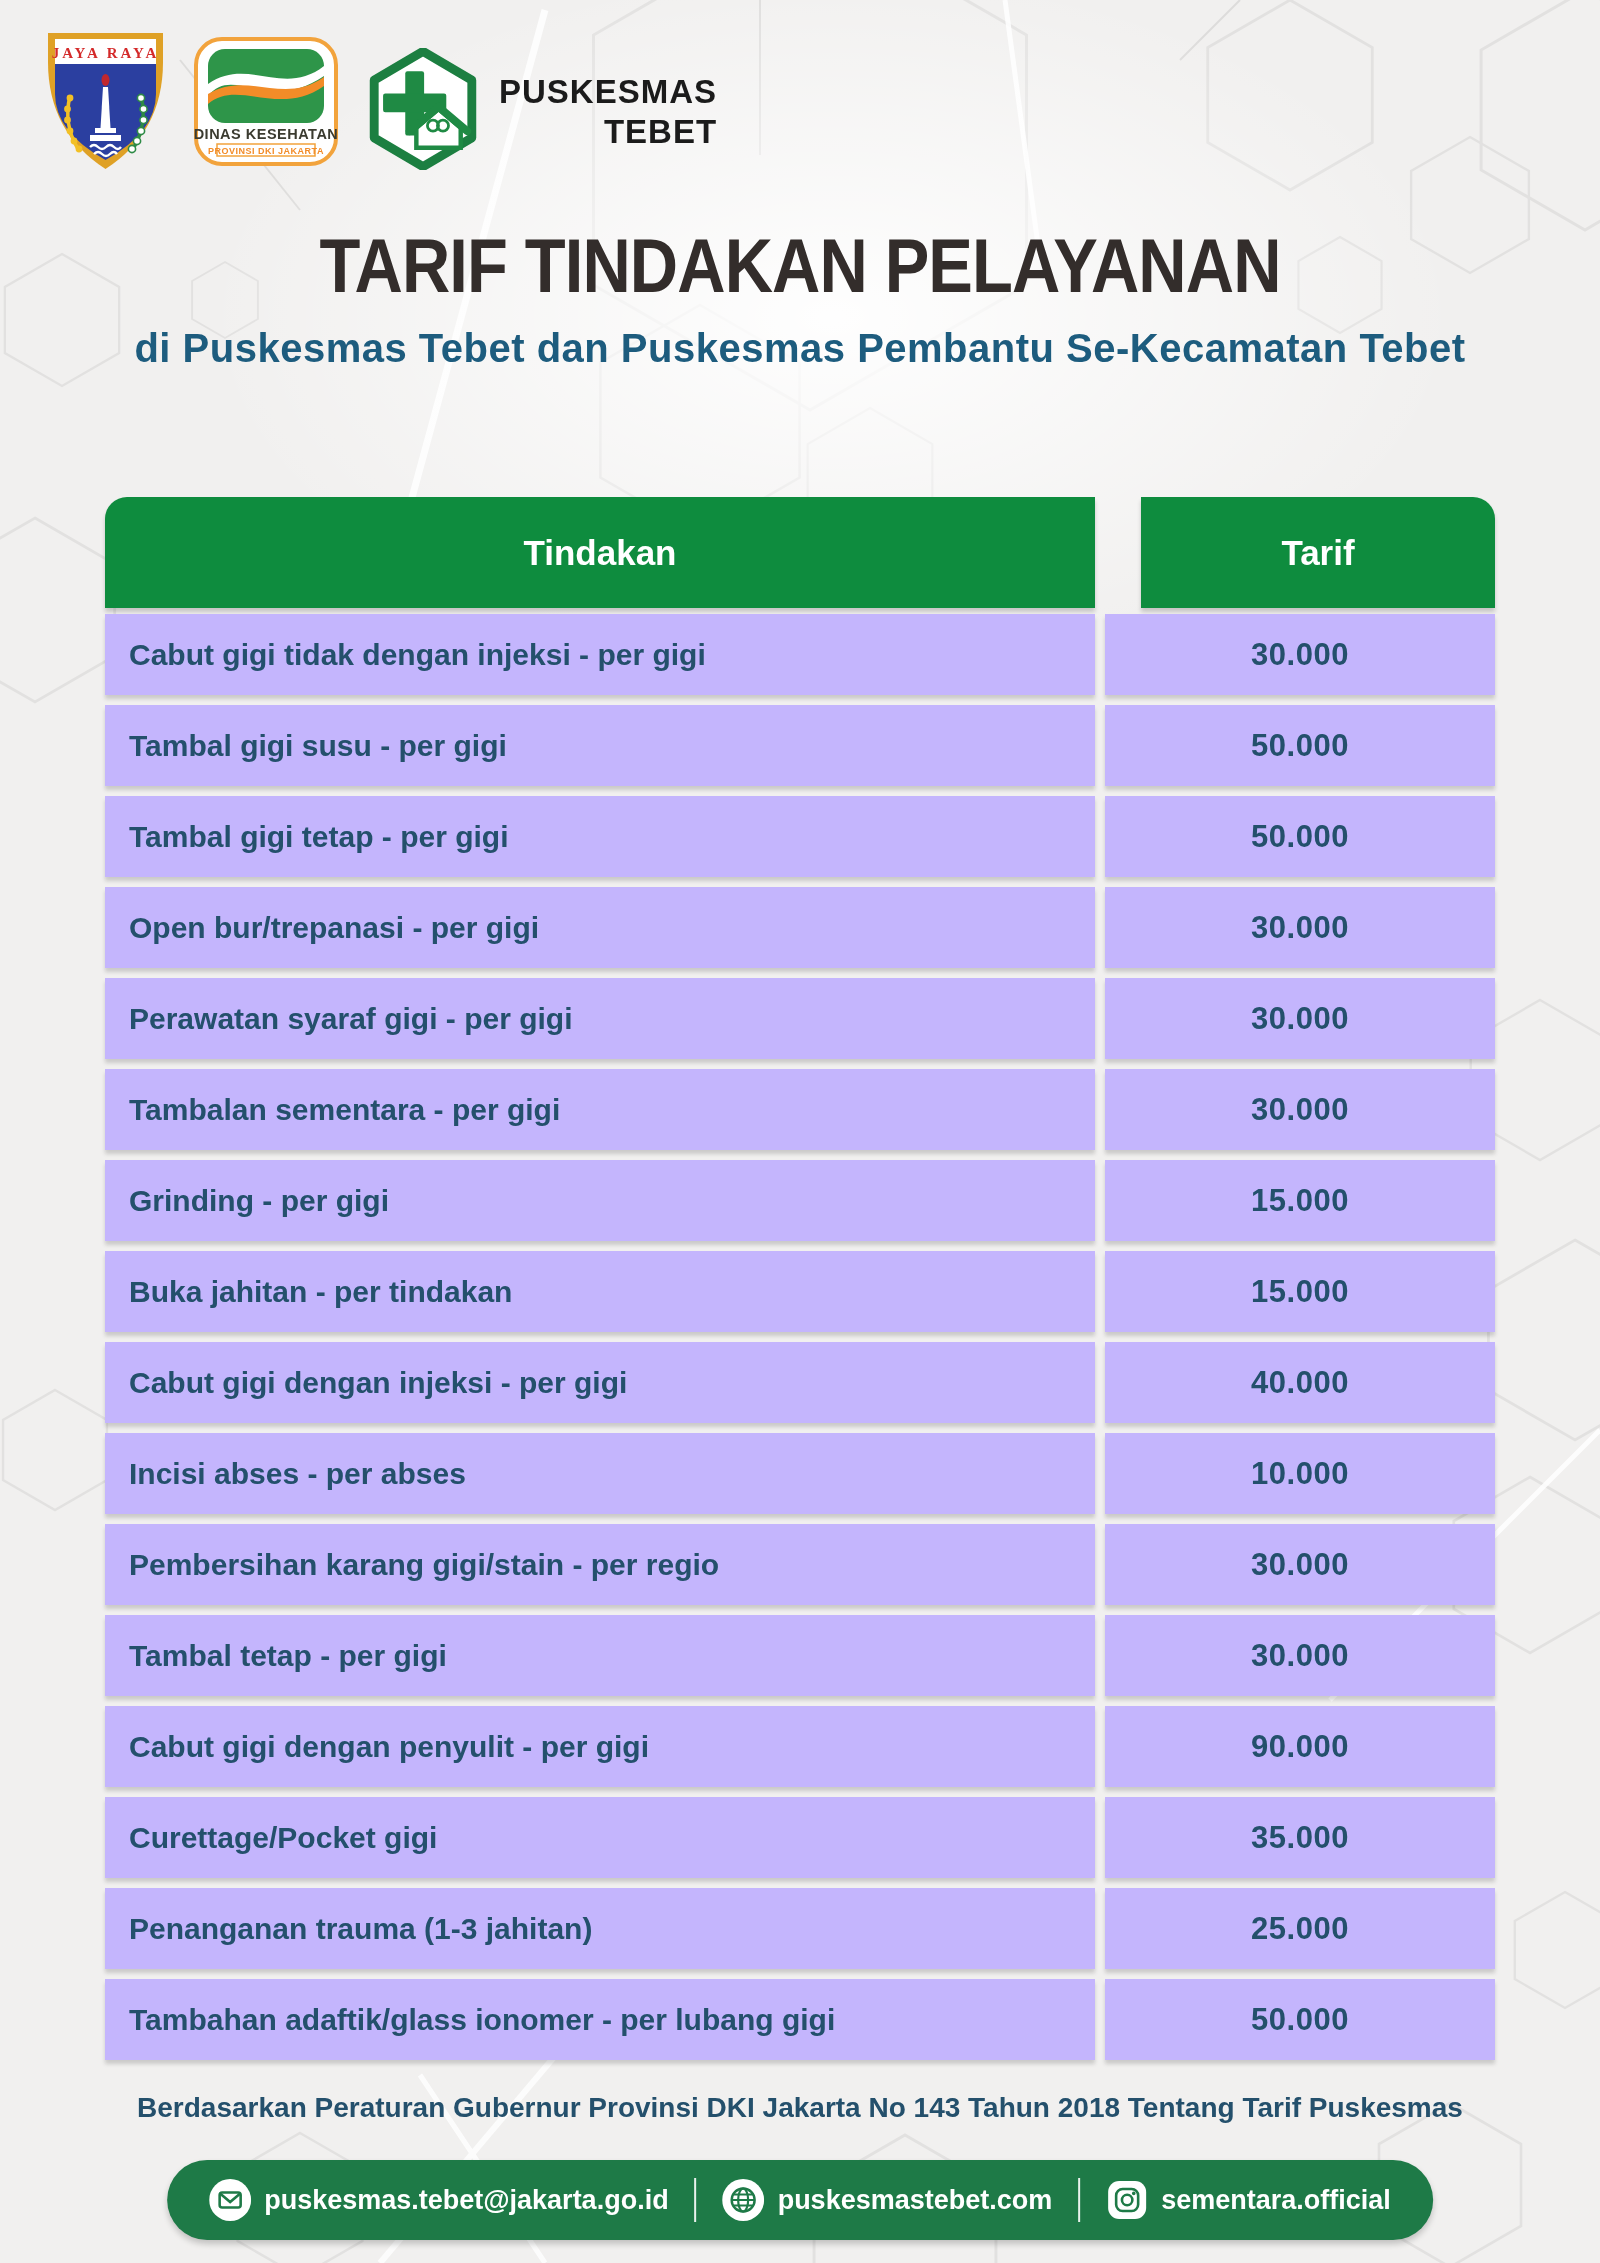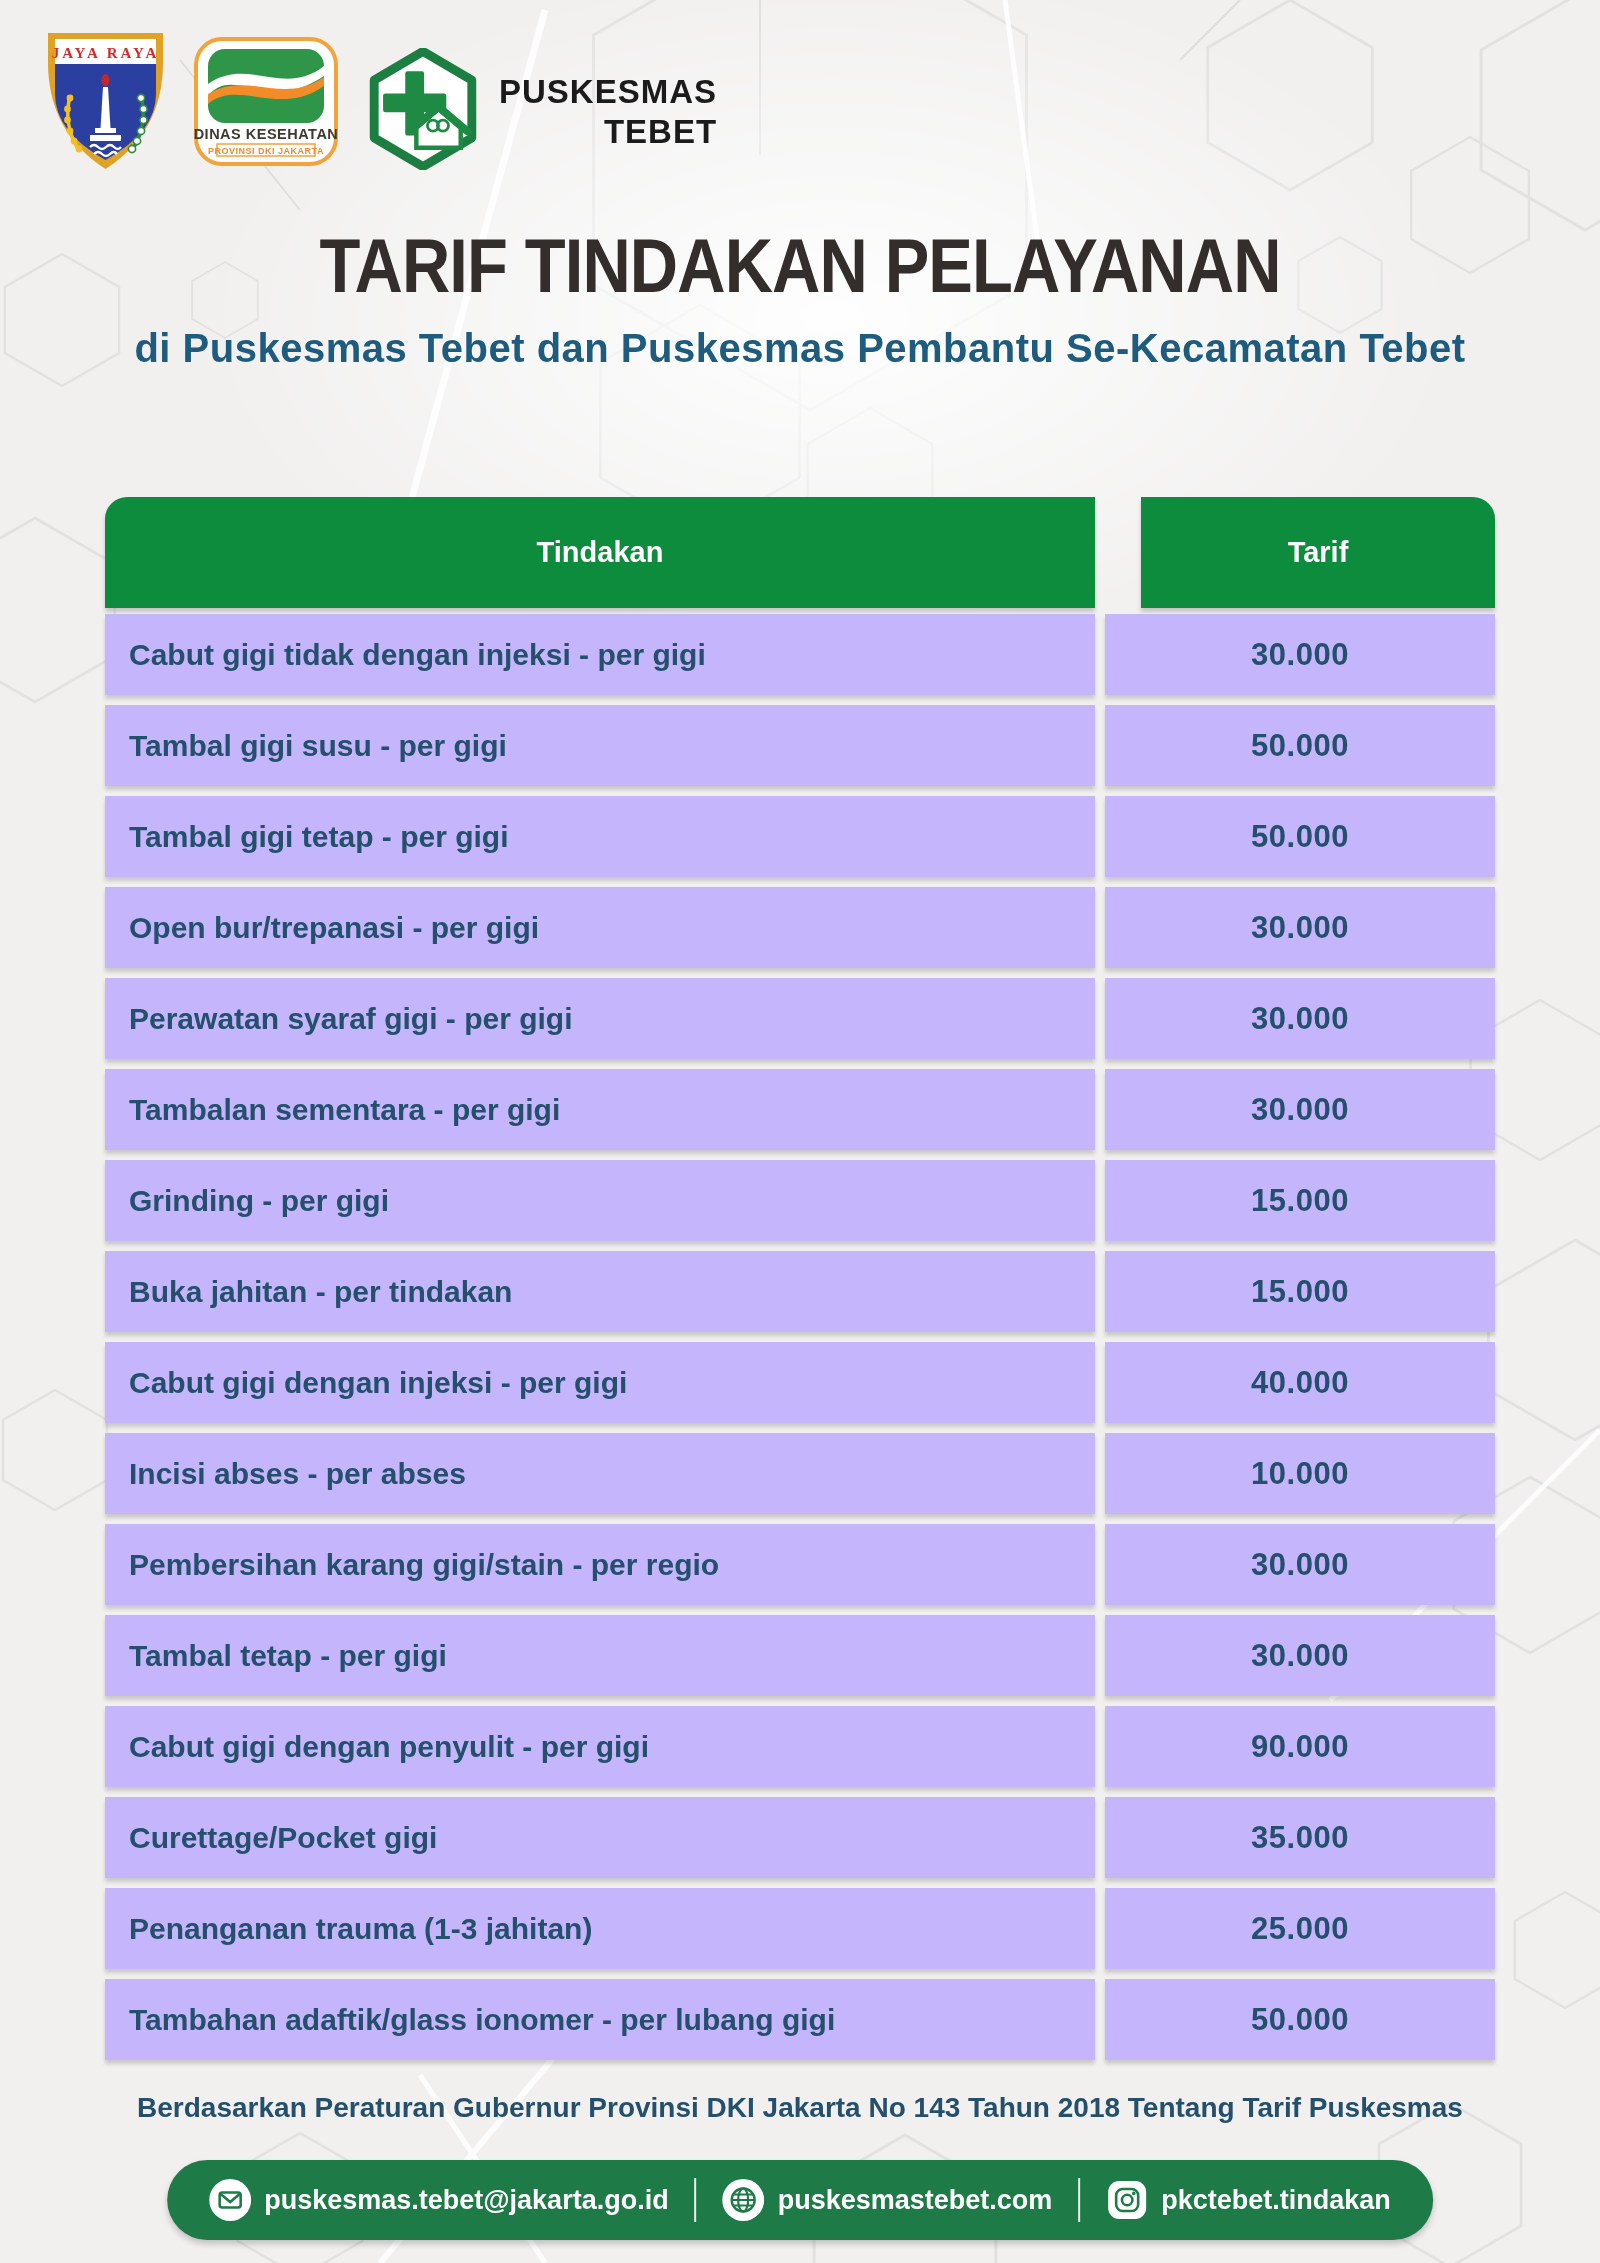--- a/index.html
+++ b/index.html
@@ -20,21 +20,21 @@
   
   .title-block{position:absolute;left:0;top:228px;width:100%;text-align:center;z-index:2;color:#332d2b;}
   .title1{display:inline-block;font-size:76px;font-weight:bold;letter-spacing:-1px;
     transform:scaleX(.88);transform-origin:50% 50%;line-height:1.0;white-space:nowrap;}
   .title2{font-size:78px;font-weight:bold;letter-spacing:-2px;line-height:1.0;margin-top:14px;white-space:nowrap;}
   .subtitle{margin-top:22px;font-size:40px;font-weight:bold;letter-spacing:.5px;color:#1d5c7e;white-space:nowrap;}
   
   .table{position:absolute;left:105px;top:497px;width:1390px;z-index:2;}
   .thead{display:flex;gap:10px;height:111px;}
   .th{display:flex;align-items:center;justify-content:center;color:#fff;
-    font-size:29px;font-weight:bold;background:#0e8c3e;
+    font-size:35px;font-weight:bold;background:#0e8c3e;
     box-shadow:0 4px 4px rgba(0,0,0,.18);}
   .th-l{width:990px;border-radius:22px 0 0 0;}
   .th-r{flex:1;border-radius:0 22px 0 0;margin-left:36px;}
   .tbody{display:flex;flex-direction:column;gap:10px;margin-top:6px;}
   .trow{display:flex;gap:10px;height:81px;}
   .td{background:#c4b5fd;box-shadow:0 4px 4px rgba(0,0,0,.16);
     display:flex;align-items:center;color:#24506c;font-weight:bold;}
   .td-l{width:990px;padding-left:24px;box-sizing:border-box;font-size:30px;}
   .td-r{flex:1;justify-content:center;font-size:31px;letter-spacing:.5px;}
   
@@ -259,17 +259,17 @@
       <div class="vdiv"></div>
       <div class="contact">
         <span class="cicon">
           <svg viewBox="0 0 42 42" width="42" height="42">
             <rect x="2" y="2" width="38" height="38" rx="11" fill="#ffffff"></rect>
             <rect x="10" y="10" width="22" height="22" rx="6.5" fill="none" stroke="#1e7a47" stroke-width="2.6"></rect>
             <circle cx="21" cy="21" r="5.2" fill="none" stroke="#1e7a47" stroke-width="2.6"></circle>
             <circle cx="27.6" cy="14.4" r="1.8" fill="#1e7a47"></circle>
           </svg>
         </span>
-        <span>pkctebet.tindakan</span>
+        <span>sementara.official</span>
       </div>
     </div>
 
 </div>
 
 </body></html>

